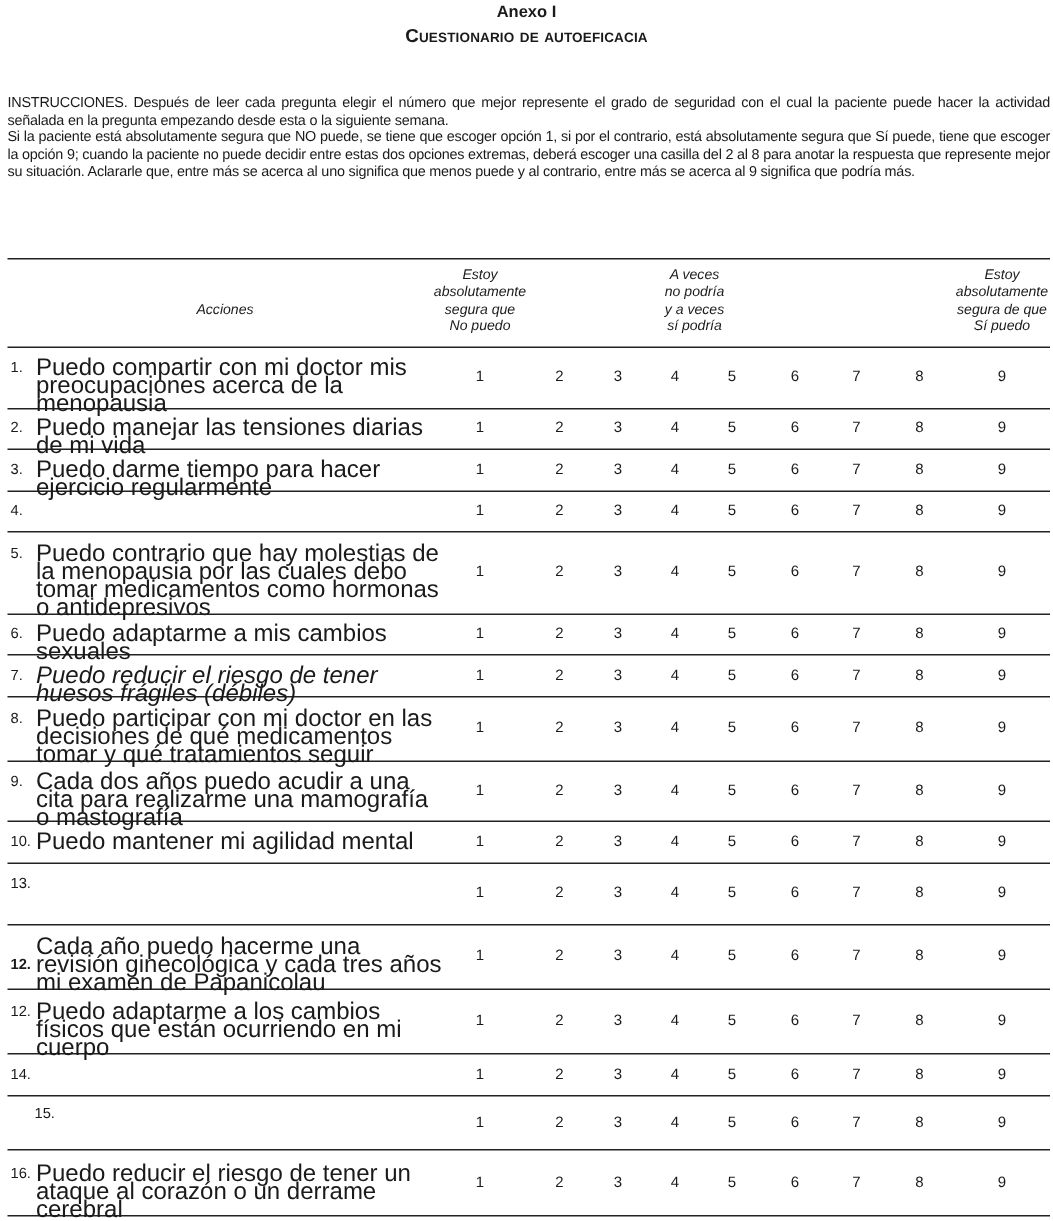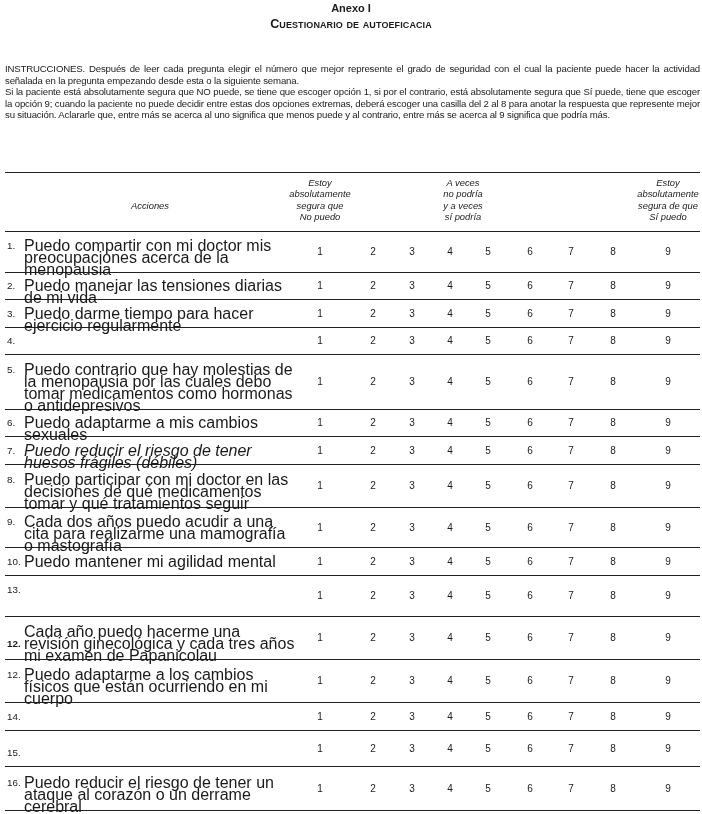--- a/index.html
+++ b/index.html
@@ -248,21 +248,21 @@
         <span class="opt" style="left: 368px; top: 8px;">2</span>
         <span class="opt" style="left: 407px; top: 8px;">3</span>
         <span class="opt" style="left: 445px; top: 8px;">4</span>
         <span class="opt" style="left: 483px; top: 8px;">5</span>
         <span class="opt" style="left: 525px; top: 8px;">6</span>
         <span class="opt" style="left: 566px; top: 8px;">7</span>
         <span class="opt" style="left: 608px; top: 8px;">8</span>
         <span class="opt" style="left: 663px; top: 8px;">9</span>
       </div>
       <div class="row" style="height: 35px;">
-        <span class="num" style="top: 16px;">15.</span>
+        <span class="num" style="top: 6px; margin-left: 16px;">15.</span>
         <span class="opt" style="left: 315px; top: 12px;">1</span>
         <span class="opt" style="left: 368px; top: 12px;">2</span>
         <span class="opt" style="left: 407px; top: 12px;">3</span>
         <span class="opt" style="left: 445px; top: 12px;">4</span>
         <span class="opt" style="left: 483px; top: 12px;">5</span>
         <span class="opt" style="left: 525px; top: 12px;">6</span>
         <span class="opt" style="left: 566px; top: 12px;">7</span>
         <span class="opt" style="left: 608px; top: 12px;">8</span>
         <span class="opt" style="left: 663px; top: 12px;">9</span>
       </div>

